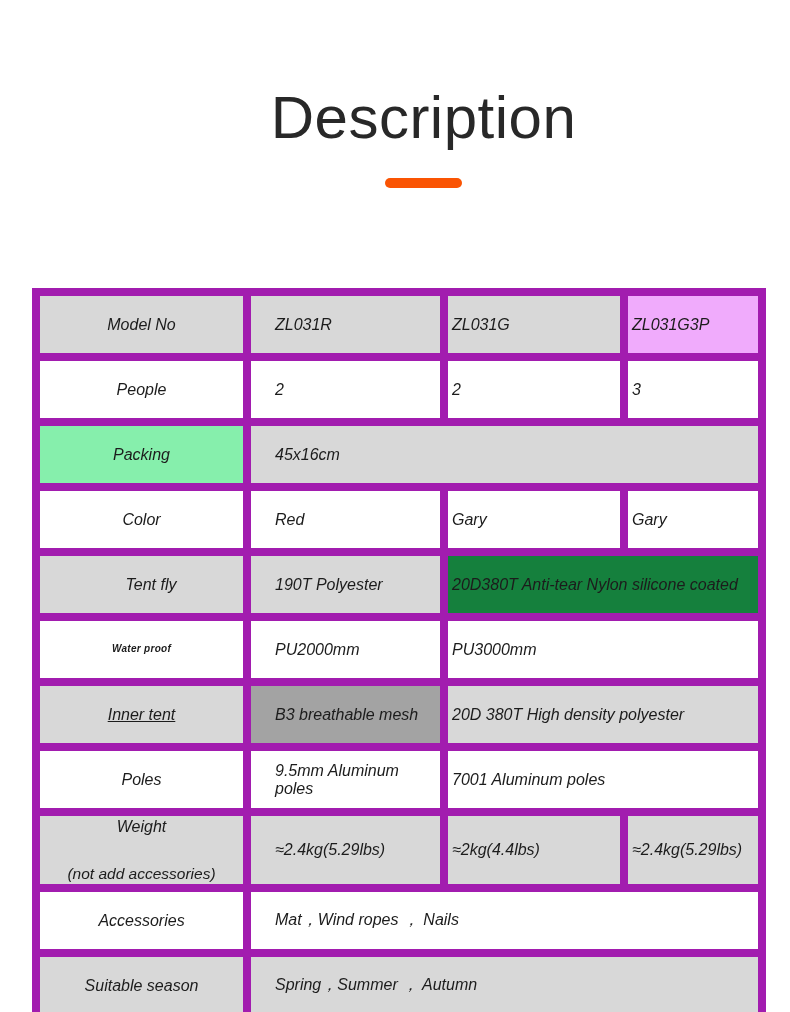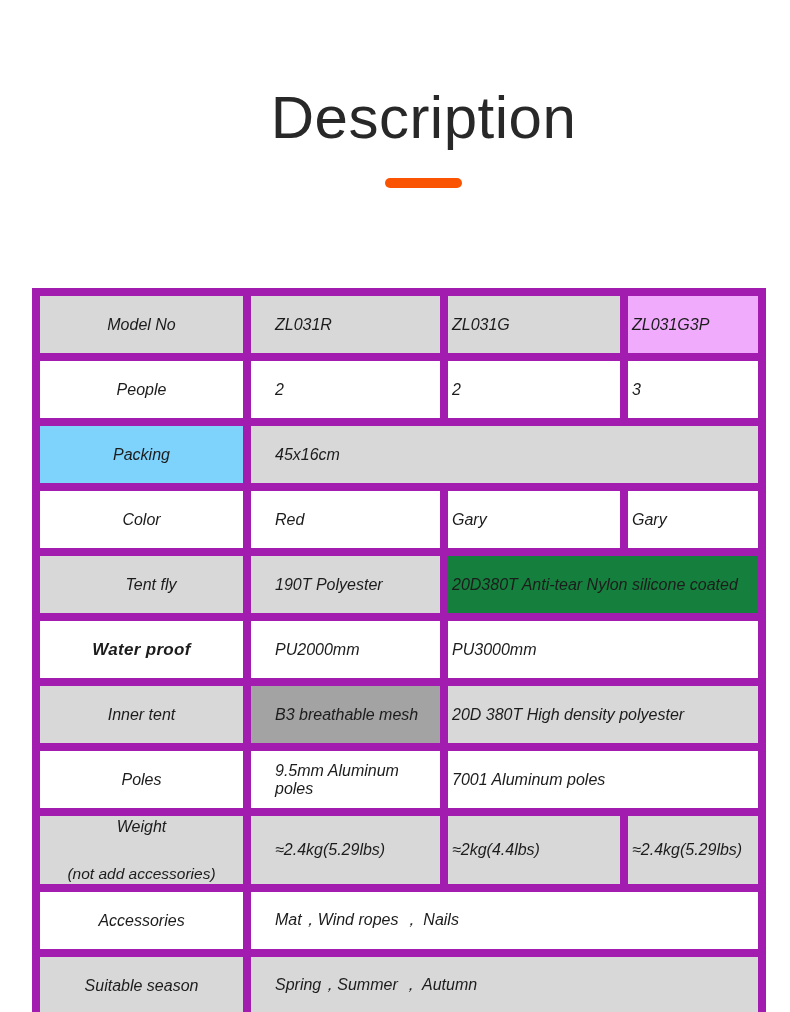--- a/index.html
+++ b/index.html
@@ -52,21 +52,21 @@
     background: #ffffff;
     overflow: hidden;
   }
   tr.shaded td { background: #d8d8d8; }
   .label-cell {
     text-align: center;
     line-height: 1.25;
   }
   .label-cell.bold-label {
     font-weight: bold;
-    font-size: 17px;
+    font-size: 10px;
     letter-spacing: 0.3px;
   }
   .value-cell {
     text-align: left;
     padding-left: 4px;
   }
   .value-cell.vc-first { padding-left: 24px; }
   .label-line2 { font-size: 15.5px; margin-top: 27px; }
 </style>
 </head>
@@ -97,21 +97,21 @@
         </tr>
         <tr class="plain">
           <td class="label-cell">
             <div>People</div>
           </td>
           <td class="value-cell vc-first">2</td>
           <td class="value-cell">2</td>
           <td class="value-cell">3</td>
         </tr>
         <tr class="shaded">
-          <td class="label-cell" style="background: #7dd3fc;">
+          <td class="label-cell" style="background: #86efac;">
             <div>Packing</div>
           </td>
           <td class="value-cell vc-first" colspan="3" style="background: rgb(216, 216, 216);">45x16cm</td>
         </tr>
         <tr class="plain">
           <td class="label-cell">
             <div>Color</div>
           </td>
           <td class="value-cell vc-first">Red</td>
           <td class="value-cell">Gary</td>
@@ -125,21 +125,21 @@
           <td class="value-cell" colspan="2" style="background: #15803d;">20D380T Anti-tear Nylon silicone coated</td>
         </tr>
         <tr class="plain">
           <td class="label-cell bold-label">
             <div>Water proof</div>
           </td>
           <td class="value-cell vc-first">PU2000mm</td>
           <td class="value-cell" colspan="2">PU3000mm</td>
         </tr>
         <tr class="shaded">
-          <td class="label-cell" style="background: rgb(216, 216, 216);">
+          <td class="label-cell" style="background: rgb(216, 216, 216); text-decoration: underline;">
             <div>Inner tent</div>
           </td>
           <td class="value-cell vc-first" style="background: #a3a3a3;">B3 breathable mesh</td>
           <td class="value-cell" colspan="2" style="background: rgb(216, 216, 216);">20D 380T High density polyester</td>
         </tr>
         <tr class="plain">
           <td class="label-cell">
             <div>Poles</div>
           </td>
           <td class="value-cell vc-first">9.5mm  Aluminum poles</td>

